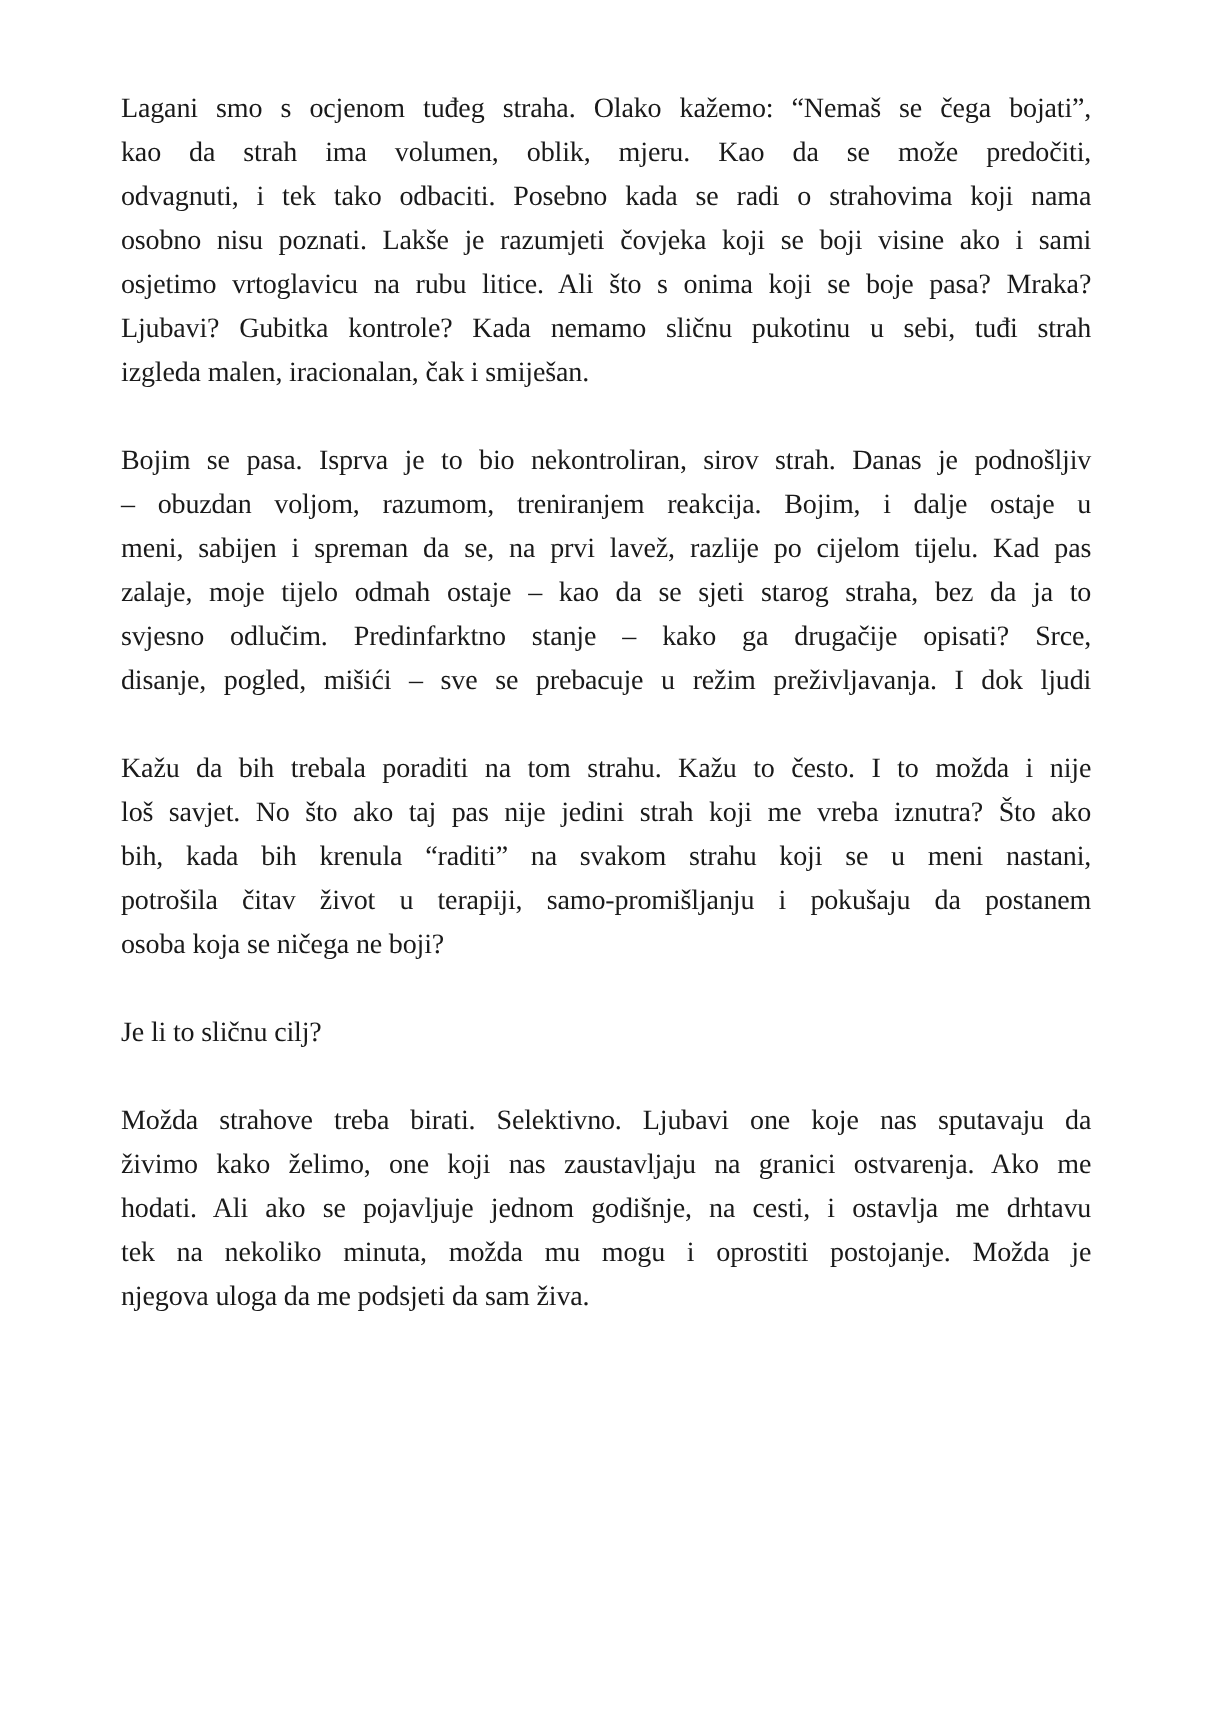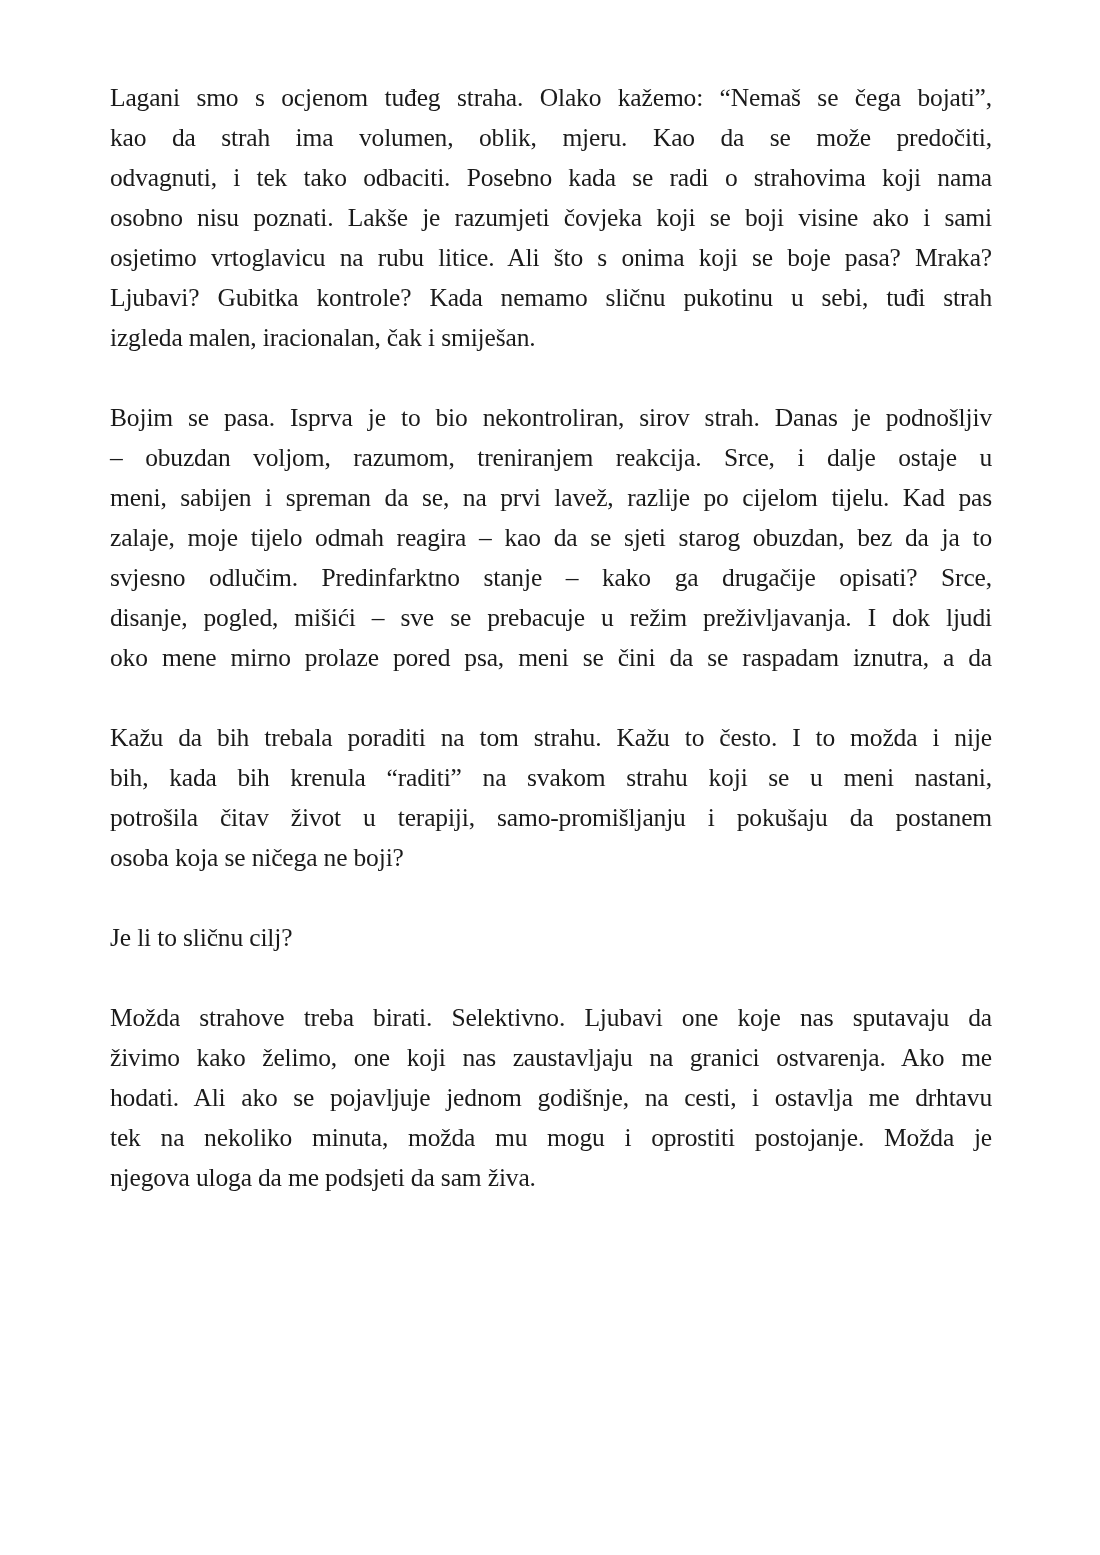--- a/index.html
+++ b/index.html
@@ -51,30 +51,30 @@
     <span class="line">kao da strah ima volumen, oblik, mjeru. Kao da se može predočiti,</span>
     <span class="line">odvagnuti, i tek tako odbaciti. Posebno kada se radi o strahovima koji nama</span>
     <span class="line">osobno nisu poznati. Lakše je razumjeti čovjeka koji se boji visine ako i sami</span>
     <span class="line">osjetimo vrtoglavicu na rubu litice. Ali što s onima koji se boje pasa? Mraka?</span>
     <span class="line">Ljubavi? Gubitka kontrole? Kada nemamo sličnu pukotinu u sebi, tuđi strah</span>
     <span class="line last">izgleda malen, iracionalan, čak i smiješan.</span>
   </p>
 
   <p class="para">
     <span class="line">Bojim se pasa. Isprva je to bio nekontroliran, sirov strah. Danas je podnošljiv</span>
-    <span class="line">– obuzdan voljom, razumom, treniranjem reakcija. Srce, i dalje ostaje u</span>
+    <span class="line">– obuzdan voljom, razumom, treniranjem reakcija. Bojim, i dalje ostaje u</span>
     <span class="line">meni, sabijen i spreman da se, na prvi lavež, razlije po cijelom tijelu. Kad pas</span>
-    <span class="line">zalaje, moje tijelo odmah reagira – kao da se sjeti starog obuzdan, bez da ja to</span>
+    <span class="line">zalaje, moje tijelo odmah ostaje – kao da se sjeti starog straha, bez da ja to</span>
     <span class="line">svjesno odlučim. Predinfarktno stanje – kako ga drugačije opisati? Srce,</span>
     <span class="line">disanje, pogled, mišići – sve se prebacuje u režim preživljavanja. I dok ljudi</span>
-    <span class="line">oko mene mirno prolaze pored psa, meni se čini da se raspadam iznutra, a da</span>
   </p>
 
   <p class="para">
     <span class="line">Kažu da bih trebala poraditi na tom strahu. Kažu to često. I to možda i nije</span>
+    <span class="line">loš savjet. No što ako taj pas nije jedini strah koji me vreba iznutra? Što ako</span>
     <span class="line">bih, kada bih krenula “raditi” na svakom strahu koji se u meni nastani,</span>
     <span class="line">potrošila čitav život u terapiji, samo-promišljanju i pokušaju da postanem</span>
     <span class="line last">osoba koja se ničega ne boji?</span>
   </p>
 
   <p class="para">
     <span class="line last">Je li to sličnu cilj?</span>
   </p>
 
   <p class="para">

